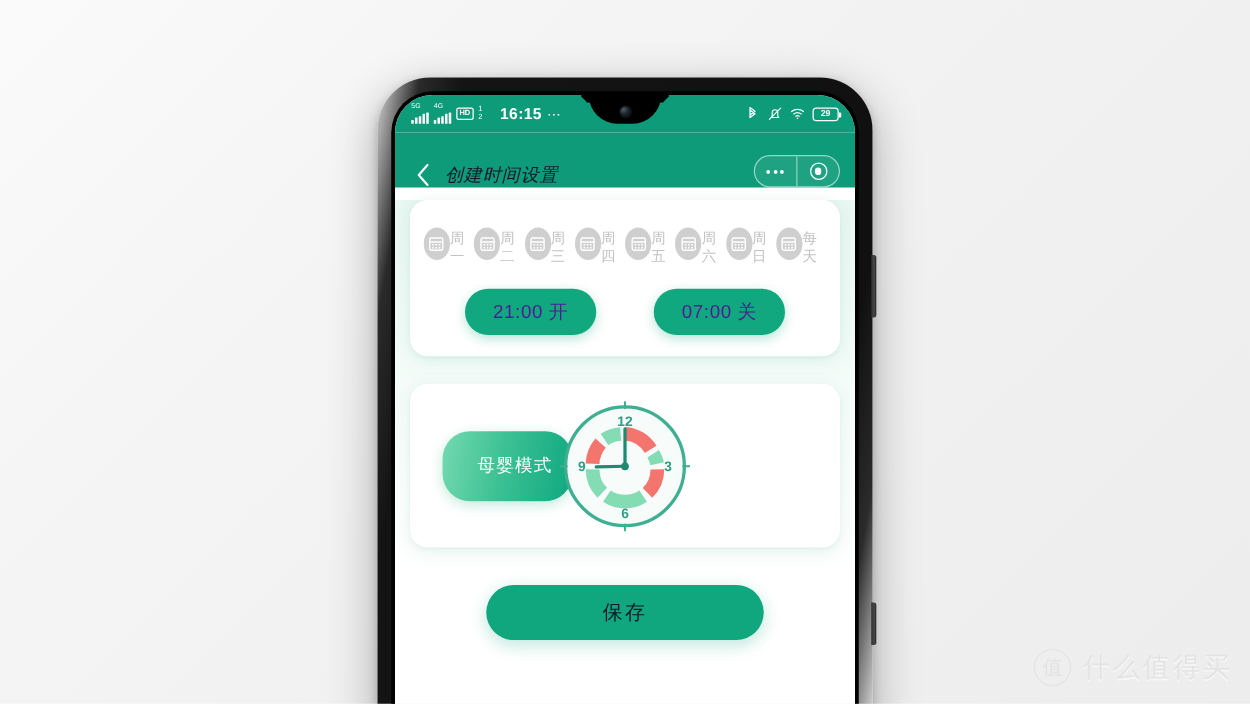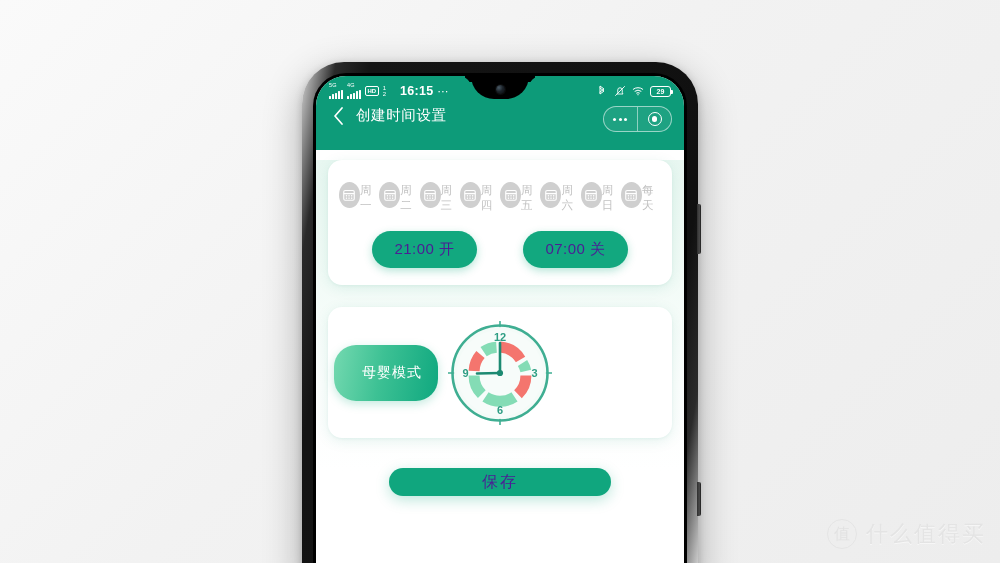--- a/index.html
+++ b/index.html
@@ -104,23 +104,24 @@
     width: 9px; height: 9px; border-radius: 50%;
     background: radial-gradient(circle at 32% 30%, #4a5a66 0%, #1b2229 45%, #07090b 100%);
     margin-top: 3px;
     box-shadow: 0 0 0 1px #0b0b0b;
   }
 
   
   #appbar {
     height: 44px;
     background: #0d9b79;
-    display: flex; align-items: flex-start;
+    display: flex; align-items: flex-end;
     padding: 0 12px;
-    color: #ffffff;
+    color: #0f172a;
+    font-style: italic;
   }
   #back-chevron {
     width: 20px; height: 20px; flex: none;
     display: flex; align-items: center; justify-content: center;
     cursor: pointer;
   }
   #page-title {
     font-size: 14.5px; margin-left: 8px; letter-spacing: .6px;
     white-space: nowrap;
   }
@@ -222,21 +223,21 @@
   }
   #mode-left, #mode-right {
     width: 104px;
     height: 56px;
     display: flex; align-items: center; justify-content: center;
     font-size: 14px;
     letter-spacing: 1px;
     cursor: pointer;
   }
   #mode-left {
-    margin-left: 6px;
+    margin-left: 26px;
     background: linear-gradient(100deg,#74d9b0 0%,#3dc194 45%,#0fa87f 100%);
     color: #ffffff;
     border-radius: 22px;
     box-shadow: 0 3px 10px rgba(20,170,128,.25);
     padding-left: 12px;
   }
   #mode-right {
     margin-left: auto; margin-right: 14px;
     background: #edf3f1;
     color: #9fb2ad;
@@ -246,25 +247,25 @@
     position: absolute;
     left: 50%; top: 50%;
     transform: translate(-50%,-50%);
     width: 104px; height: 104px;
     z-index: 3;
   }
 
   
   #save-btn {
     margin: 30px auto 0 auto;
-    width: 222px; height: 28px;
+    width: 222px; height: 44px;
     background: #10a67e;
     border-radius: 24px;
     display: flex; align-items: center; justify-content: center;
-    color: #4c1d95;
+    color: #0f172a;
     font-size: 16px;
     letter-spacing: 2px;
     box-shadow: 0 4px 14px rgba(16,166,126,.28);
     cursor: pointer;
   }
 
   
   #watermark {
     position: absolute;
     right: 14px; bottom: 14px;

